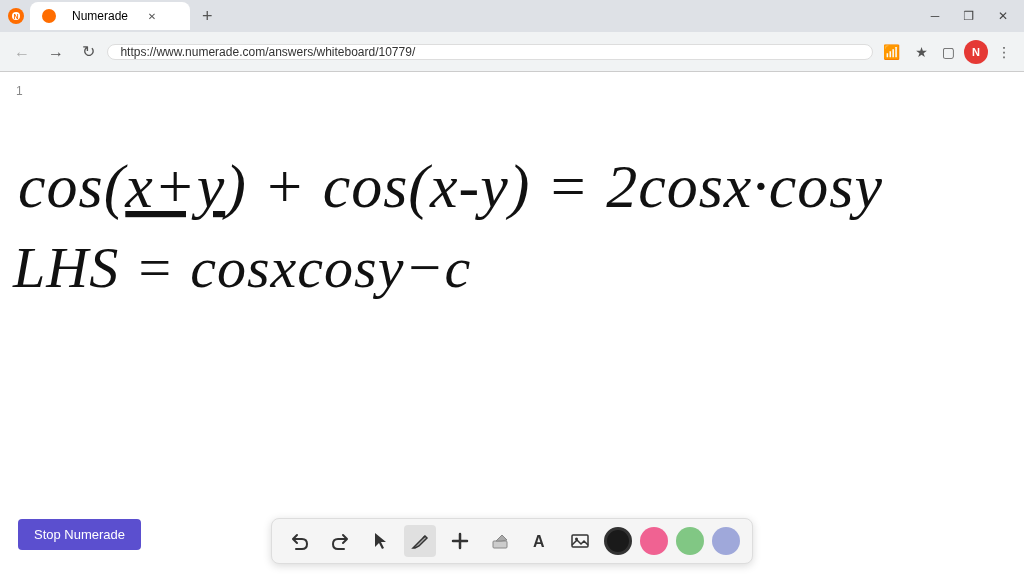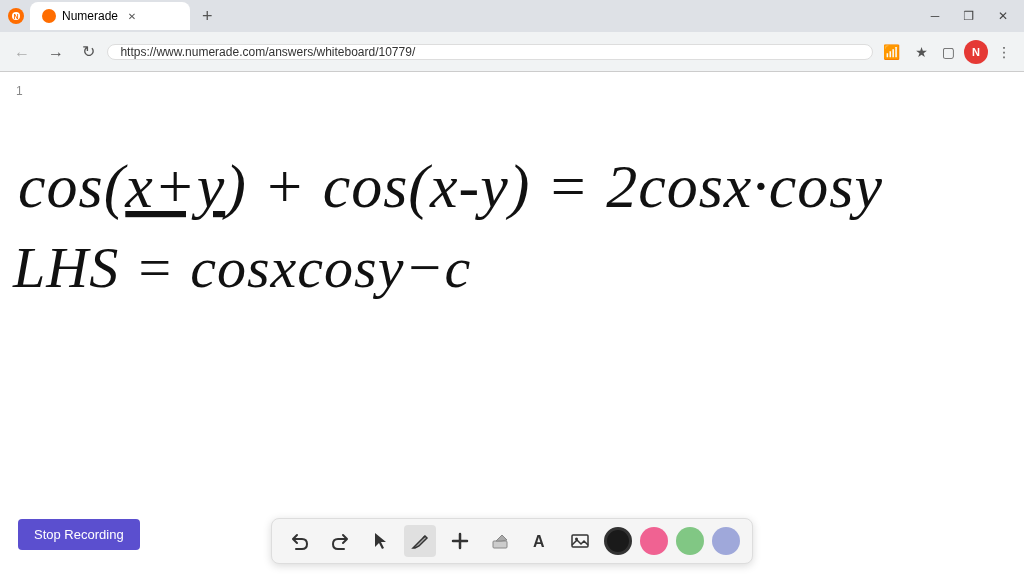--- a/index.html
+++ b/index.html
@@ -18,21 +18,21 @@
     }
     .title-bar-left { display: flex; align-items: center; gap: 6px; flex: 1; }
     .browser-logo { width: 16px; height: 16px; background: #ff6d00; border-radius: 50%; display: flex; align-items: center; justify-content: center; }
     .tab {
       background: #ffffff;
       border-radius: 8px 8px 0 0;
       padding: 4px 12px;
       font-size: 12px;
       display: flex;
       align-items: center;
-      gap: 6px;
+      gap: 16px;
       height: 28px;
       min-width: 160px;
     }
     .tab-favicon { width: 14px; height: 14px; background: #ff6d00; border-radius: 50%; }
     .tab-close { width: 16px; height: 16px; border-radius: 50%; background: transparent; border: none; cursor: pointer; display: flex; align-items: center; justify-content: center; font-size: 10px; color: #555; }
     .new-tab-btn { background: none; border: none; font-size: 18px; color: #555; cursor: pointer; padding: 2px 6px; }
     .title-bar-right { display: flex; align-items: center; gap: 8px; }
     .win-btn { background: none; border: none; font-size: 12px; color: #444; cursor: pointer; padding: 2px 8px; }
 
     .nav-bar {
@@ -202,21 +202,21 @@
           <tspan>cos</tspan><tspan>(</tspan><tspan text-decoration="underline">x+y</tspan><tspan>) + cos(x</tspan><tspan>-</tspan><tspan>y) = 2cosx·cosy</tspan>
         </text>
 
         <text font-family="'Segoe UI', Georgia, serif" font-size="58" fill="#111" x="5" y="155" font-weight="400" font-style="italic" letter-spacing="1">
           LHS = cosxcosy−c
         </text>
       </svg>
     </div>
 
     <div class="bottom-toolbar">
-      <button class="stop-recording-btn">Stop Recording</button>
+      <button class="stop-recording-btn">Stop Numerade</button>
 
       <div class="tools-panel">
 
         <button class="tool-btn">
           <svg width="20" height="20" viewBox="0 0 20 20" fill="none">
             <path d="M4 8H12C15 8 17 10 17 13C17 16 15 18 12 18H6" stroke="#333" stroke-width="2" stroke-linecap="round" fill="none"></path>
             <polyline points="7,4 3,8 7,12" stroke="#333" stroke-width="2" fill="none" stroke-linecap="round" stroke-linejoin="round"></polyline>
           </svg>
         </button>
 

